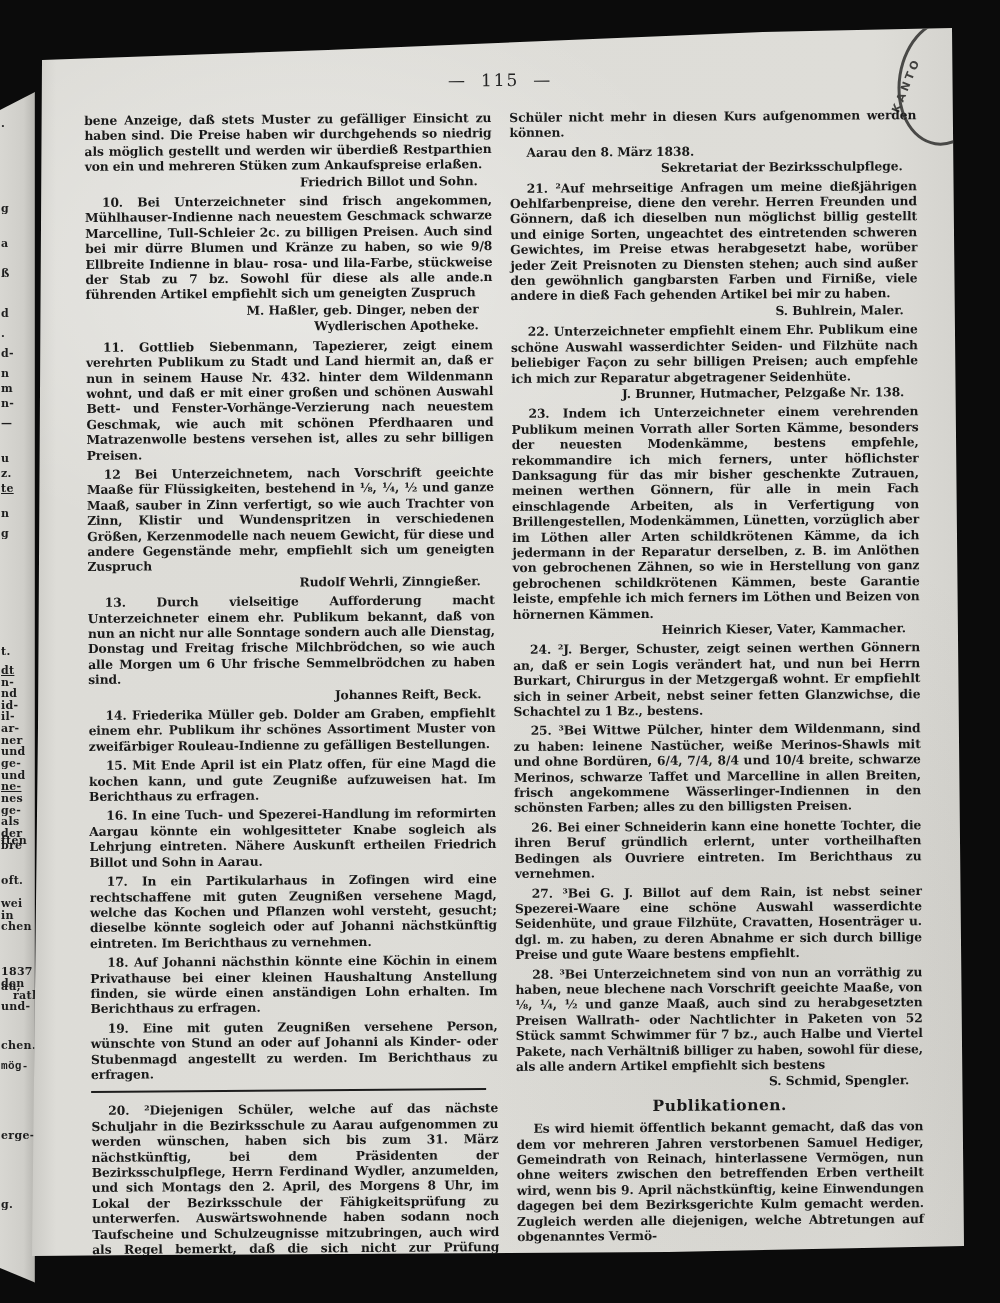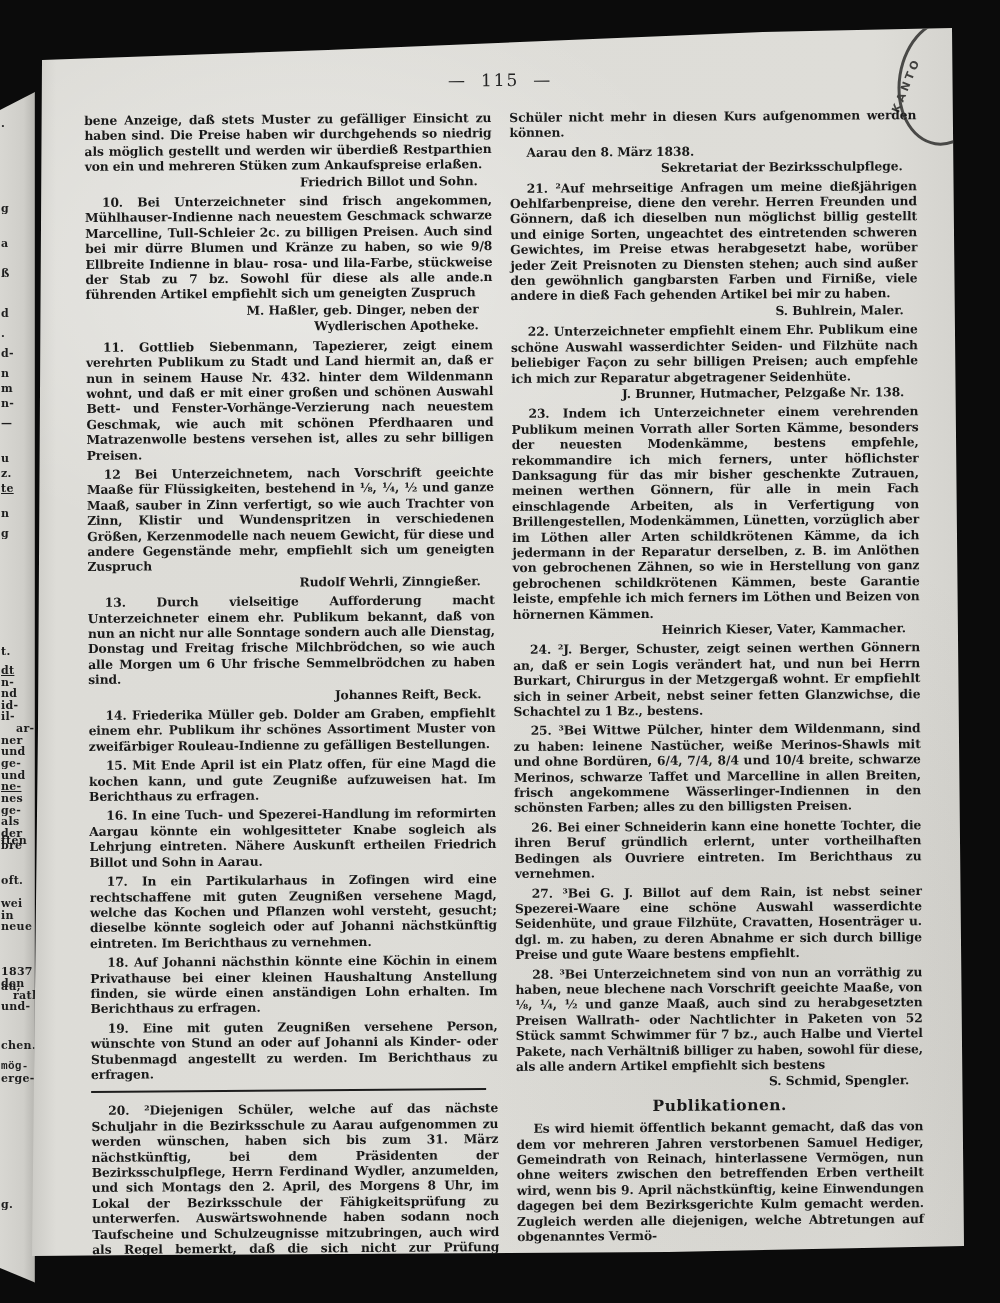--- a/index.html
+++ b/index.html
@@ -97,44 +97,44 @@
       <span class="frag" style="top: 375px;">z.</span>
       <span class="frag" style="top: 390px; text-decoration: underline;">te</span>
       <span class="frag" style="top: 415px;">n</span>
       <span class="frag" style="top: 435px;">g</span>
       <span class="frag" style="top: 553px;">t.</span>
       <span class="frag" style="top: 572px; text-decoration: underline;">dt</span>
       <span class="frag" style="top: 584px;">n-</span>
       <span class="frag" style="top: 595px;">nd</span>
       <span class="frag" style="top: 607px;">id-</span>
       <span class="frag" style="top: 618px;">il-</span>
-      <span class="frag" style="top: 630px; padding-left: 15px;">ar-</span>
+      <span class="frag" style="top: 630px;">ar-</span>
       <span class="frag" style="top: 642px;">ner</span>
       <span class="frag" style="top: 653px;">und</span>
       <span class="frag" style="top: 665px;">ge-</span>
       <span class="frag" style="top: 677px;">und</span>
       <span class="frag" style="top: 688px; text-decoration: underline;">ne-</span>
       <span class="frag" style="top: 700px;">nes</span>
       <span class="frag" style="top: 712px;">ge-</span>
       <span class="frag" style="top: 723px;">als</span>
       <span class="frag" style="top: 735px;">der</span>
       <span class="frag" style="top: 747px;">bre</span>
       <span class="frag" style="top: 742px;">ften</span>
       <span class="frag" style="top: 782px;">oft.</span>
       <span class="frag" style="top: 805px;">wei</span>
       <span class="frag" style="top: 817px;">in</span>
-      <span class="frag" style="top: 828px;">neue</span>
+      <span class="frag" style="top: 828px;">chen</span>
       <span class="frag" style="top: 880px; margin-top: 8px;">au,</span>
       <span class="frag" style="top: 873px;">1837</span>
       <span class="frag" style="top: 885px;">den</span>
       <span class="frag" style="top: 897px; margin-left: 12px;">rath-</span>
       <span class="frag" style="top: 908px;">und-</span>
       <span class="frag" style="top: 947px;">chen.</span>
       <span class="frag" style="top: 968px; font-family: Liberation Mono, monospace;">mög-</span>
-      <span class="frag" style="top: 980px;">erge-</span>
+      <span class="frag" style="top: 1037px;">erge-</span>
       <span class="frag" style="top: 1106px;">g.</span>
     </div>
 </div>
 
 <div class="paper">
   <div class="stamp">
     <span class="stamp-text">KANTO</span>
   </div>
 
   <div class="content">

